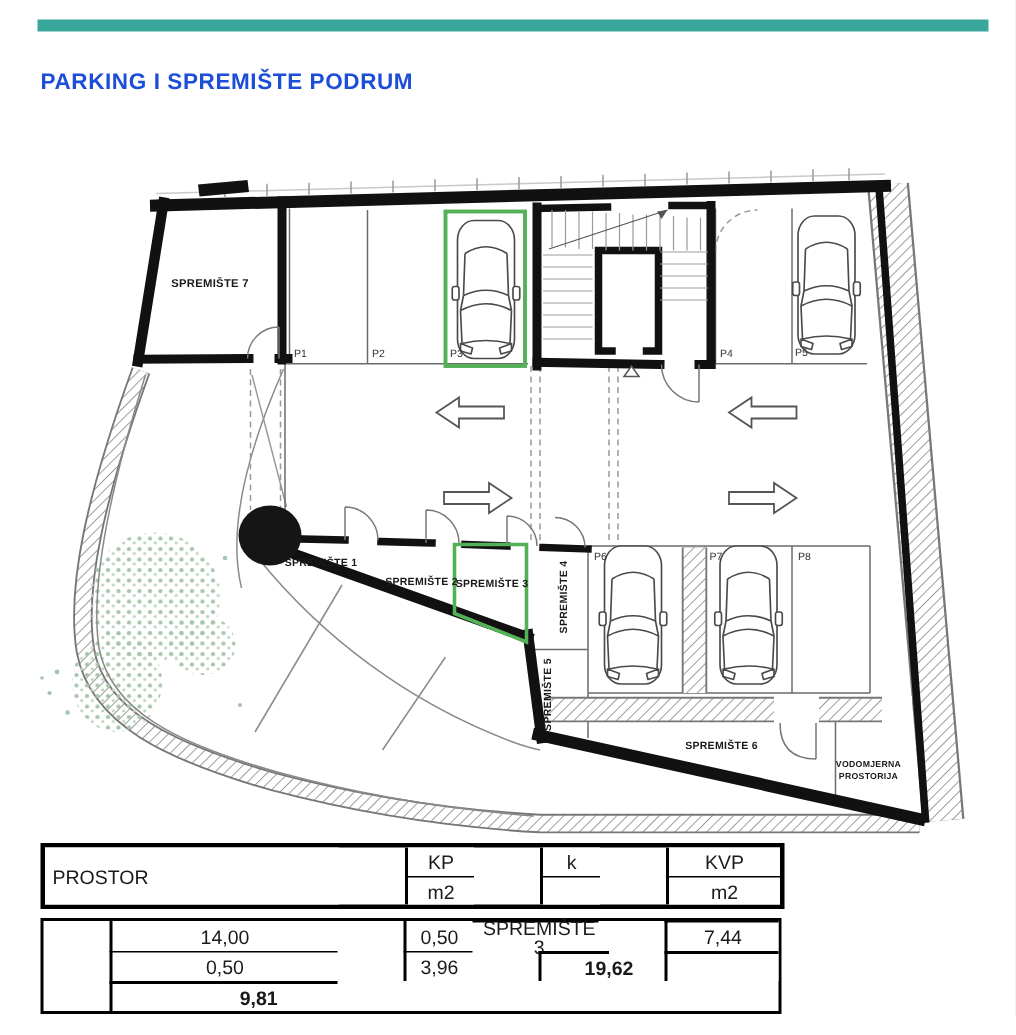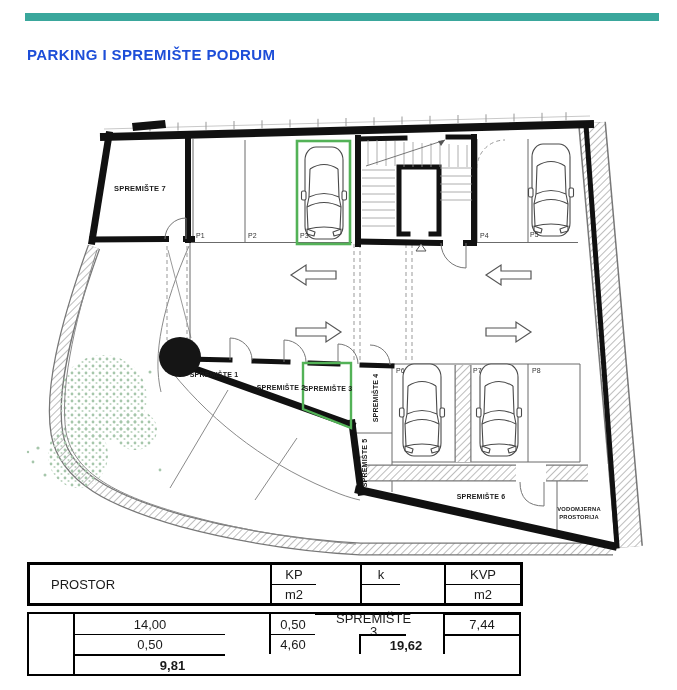--- a/index.html
+++ b/index.html
@@ -12,21 +12,21 @@
   .doc-title{
     position:absolute;left:27px;top:46px;font-size:15px;font-weight:bold;
     letter-spacing:.4px;color:#1d4ed8;
   }
   .plan-svg{position:absolute;left:0;top:0;width:677px;height:690px;}
   
   .tbl{position:absolute;left:27px;display:grid;grid-template-columns:196px 90px 84px 120px;background:#fff;}
   .tbl-head{top:562px;border:3px solid #000;grid-auto-rows:19px;}
   .tbl-body{top:612px;border:2.5px solid #000;grid-auto-rows:20px;}
   .cell{display:flex;align-items:center;font-size:13px;line-height:1;background:#fff;}
-  .cell.name{justify-content:flex-start;padding-left:21px;}
+  .cell.name{justify-content:flex-start;padding-left:5px;}
   .cell.num{justify-content:center;margin-left:44px;}
   .vline{border-left:2px solid #000;}
   .hthin{border-top:1.5px solid #000;text-align:center;}
   .hthick{border-top:2.5px solid #000;}
   .span2{grid-row:span 2;}
   .bold{font-weight:bold;padding-left:45px;}
 </style>
 </head>
 <body>
 
@@ -218,20 +218,20 @@
   </div>
 
   <div class="tbl tbl-body">
 
     <div class="cell num vline">14,00</div>
     <div class="cell num vline">0,50</div>
 
     <div class="cell name hthin">SPREMIŠTE 3</div>
     <div class="cell num vline hthin">7,44</div>
     <div class="cell num vline hthin">0,50</div>
-    <div class="cell num vline hthin">4,60</div>
+    <div class="cell num vline hthin">3,96</div>
 
     <div class="cell num vline hthick bold">19,62</div>
     <div class="cell num vline hthick bold"></div>
     <div class="cell num vline hthick bold">9,81</div>
   </div>
 
 </div>
 
 </body></html>

